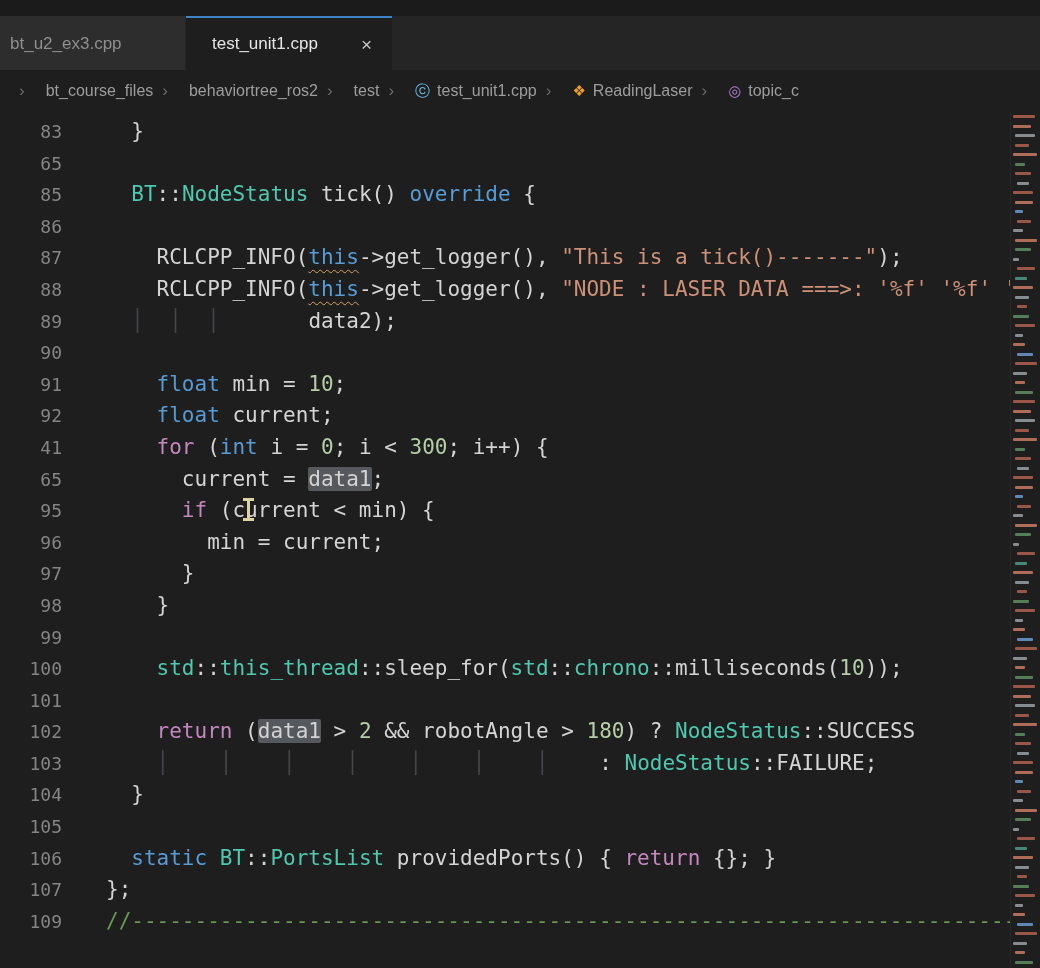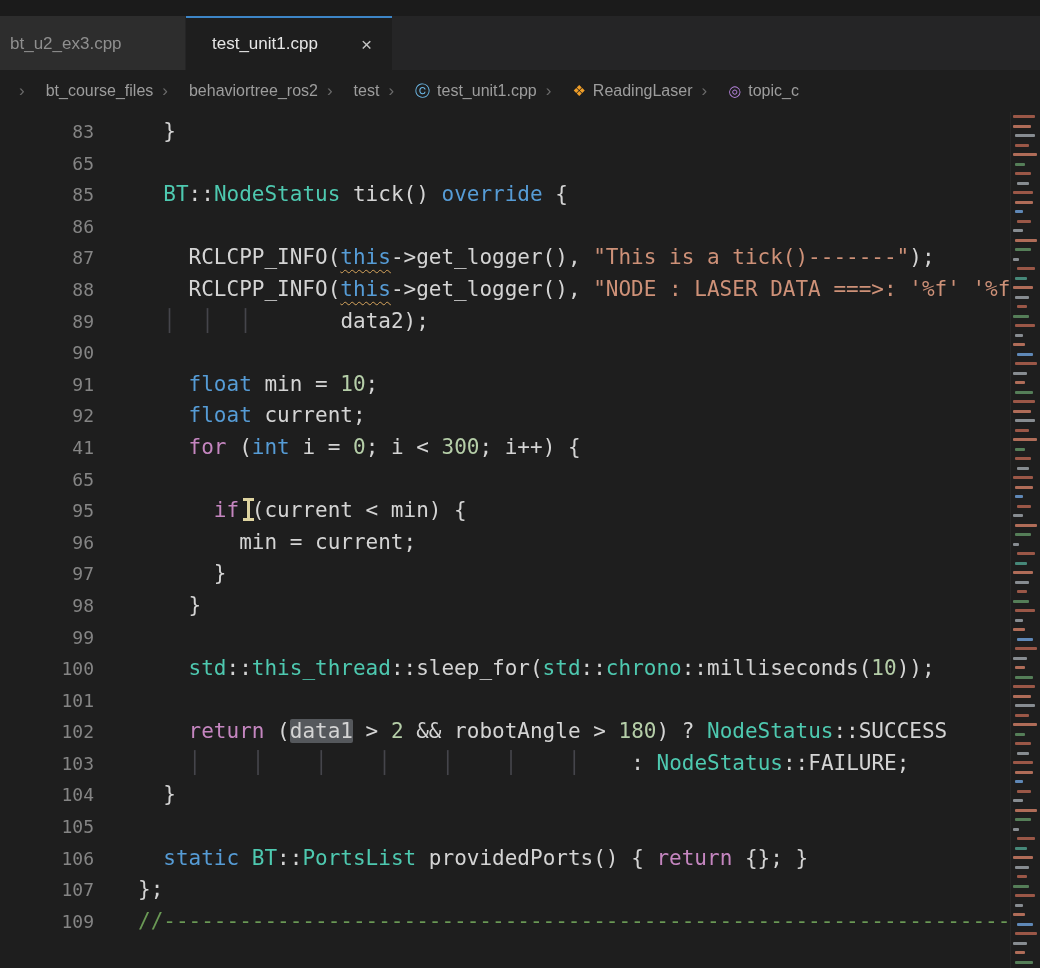--- a/index.html
+++ b/index.html
@@ -16,21 +16,21 @@
   .tab.inactive{background:#2d2d2d;color:#8f8f8f;width:186px;padding-left:10px;border-right:1px solid #252526;}
   .tab.active{background:#1e1e1e;color:#e6e6e6;width:206px;padding:0 16px 0 26px;border-top-color:#3d85c6;}
   .tab .close{margin-left:auto;color:#c5c5c5;font-size:19px;line-height:19px;padding:2px 4px;border-radius:3px;}
   .tab-rest{flex:1;background:#252526;}
   .breadcrumb{height:42px;background:#1e1e1e;display:flex;align-items:center;
       color:#9d9d9d;font-size:16px;padding-left:10px;white-space:nowrap;overflow:hidden;}
   .bc-sep{color:#6b6b6b;margin:0 9px;font-size:17px;flex:none;}
   .bc-item{display:flex;align-items:center;gap:7px;cursor:pointer;flex:none;padding-left:12px;}
   .bc-icon{font-size:15px;}
   .editor{position:relative;height:856px;background:#1e1e1e;overflow:hidden;}
-  .codearea{position:absolute;left:0;top:0;right:30px;bottom:0;overflow:hidden;padding-top:4px;padding-left:32px;}
+  .codearea{position:absolute;left:0;top:0;right:30px;bottom:0;overflow:hidden;padding-top:4px;}
   .line{display:flex;height:31.6px;line-height:31.6px;white-space:pre;
         font-family:"DejaVu Sans Mono",monospace;font-size:21px;}
   .ln{width:62px;flex:none;text-align:right;color:#858585;font-size:18px;}
   .lc{margin-left:44px;flex:none;}
   .tok-p{color:#d4d4d4;}
   .tok-k{color:#c586c0;}
   .tok-b{color:#569cd6;}
   .tok-t{color:#4ec9b0;}
   .tok-s{color:#ce9178;}
   .tok-n{color:#b5cea8;}
@@ -98,21 +98,21 @@
       <div class="line"><span class="ln">65</span><span class="lc"></span></div>
       <div class="line"><span class="ln">85</span><span class="lc"><span class="tok-p">  </span><span class="tok-t">BT</span><span class="tok-p">::</span><span class="tok-t">NodeStatus</span><span class="tok-p"> tick() </span><span class="tok-b">override</span><span class="tok-p"> {</span></span></div>
       <div class="line"><span class="ln">86</span><span class="lc"></span></div>
       <div class="line"><span class="ln">87</span><span class="lc"><span class="tok-p">    RCLCPP_INFO(</span><span class="tok-q">this</span><span class="tok-p">-&gt;get_logger(), </span><span class="tok-s">"This is a tick()-------"</span><span class="tok-p">);</span></span></div>
       <div class="line"><span class="ln">88</span><span class="lc"><span class="tok-p">    RCLCPP_INFO(</span><span class="tok-q">this</span><span class="tok-p">-&gt;get_logger(), </span><span class="tok-s">"NODE : LASER DATA ===&gt;: '%f' '%f' '</span></span></div>
       <div class="line"><span class="ln">89</span><span class="lc"><span class="tok-p">  </span><span class="tok-g">│</span><span class="tok-p">  </span><span class="tok-g">│</span><span class="tok-p">  </span><span class="tok-g">│</span><span class="tok-p">       </span><span class="tok-p">data2);</span></span></div>
       <div class="line"><span class="ln">90</span><span class="lc"></span></div>
       <div class="line"><span class="ln">91</span><span class="lc"><span class="tok-p">    </span><span class="tok-b">float</span><span class="tok-p"> min = </span><span class="tok-n">10</span><span class="tok-p">;</span></span></div>
       <div class="line"><span class="ln">92</span><span class="lc"><span class="tok-p">    </span><span class="tok-b">float</span><span class="tok-p"> current;</span></span></div>
       <div class="line"><span class="ln">41</span><span class="lc"><span class="tok-p">    </span><span class="tok-k">for</span><span class="tok-p"> (</span><span class="tok-b">int</span><span class="tok-p"> i = </span><span class="tok-n">0</span><span class="tok-p">; i &lt; </span><span class="tok-n">300</span><span class="tok-p">; i++) {</span></span></div>
-      <div class="line"><span class="ln">65</span></div>
+      <div class="line"><span class="ln">65</span><span class="lc"><span class="tok-p">      current = </span><span class="tok-h">data1</span><span class="tok-p">;</span></span></div>
       <div class="line"><span class="ln">95</span><span class="lc"><span class="tok-p">      </span><span class="tok-k">if</span><span class="tok-p"> (current &lt; min) {</span></span></div>
       <div class="line"><span class="ln">96</span><span class="lc"><span class="tok-p">        min = current;</span></span></div>
       <div class="line"><span class="ln">97</span><span class="lc"><span class="tok-p">      }</span></span></div>
       <div class="line"><span class="ln">98</span><span class="lc"><span class="tok-p">    }</span></span></div>
       <div class="line"><span class="ln">99</span><span class="lc"></span></div>
       <div class="line"><span class="ln">100</span><span class="lc"><span class="tok-p">    </span><span class="tok-t">std</span><span class="tok-p">::</span><span class="tok-t">this_thread</span><span class="tok-p">::sleep_for(</span><span class="tok-t">std</span><span class="tok-p">::</span><span class="tok-t">chrono</span><span class="tok-p">::milliseconds(</span><span class="tok-n">10</span><span class="tok-p">));</span></span></div>
       <div class="line"><span class="ln">101</span><span class="lc"></span></div>
       <div class="line"><span class="ln">102</span><span class="lc"><span class="tok-p">    </span><span class="tok-k">return</span><span class="tok-p"> (</span><span class="tok-h">data1</span><span class="tok-p"> &gt; </span><span class="tok-n">2</span><span class="tok-p"> &amp;&amp; robotAngle &gt; </span><span class="tok-n">180</span><span class="tok-p">) ? </span><span class="tok-t">NodeStatus</span><span class="tok-p">::SUCCESS</span></span></div>
       <div class="line"><span class="ln">103</span><span class="lc"><span class="tok-p">    </span><span class="tok-g">│</span><span class="tok-p">    </span><span class="tok-g">│</span><span class="tok-p">    </span><span class="tok-g">│</span><span class="tok-p">    </span><span class="tok-g">│</span><span class="tok-p">    </span><span class="tok-g">│</span><span class="tok-p">    </span><span class="tok-g">│</span><span class="tok-p">    </span><span class="tok-g">│</span><span class="tok-p">    </span><span class="tok-p">: </span><span class="tok-t">NodeStatus</span><span class="tok-p">::FAILURE;</span></span></div>
       <div class="line"><span class="ln">104</span><span class="lc"><span class="tok-p">  }</span></span></div>

